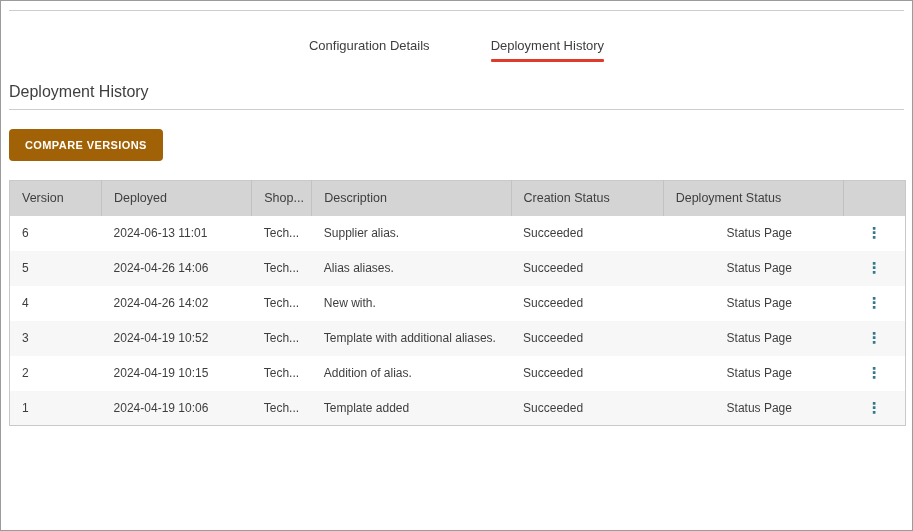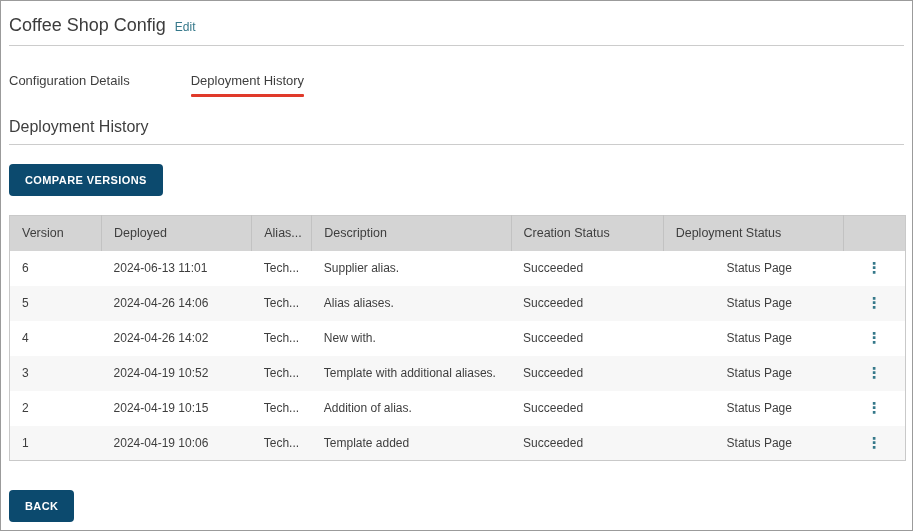--- a/index.html
+++ b/index.html
@@ -14,34 +14,34 @@
   }
   .content { padding: 0 8px; }
 
   
   .title-row { padding-top: 14px; display: flex; align-items: baseline; }
   .page-title { font-size: 18px; font-weight: 400; color: #3c3c3c; }
   .edit-link { font-size: 12px; color: #35788a; margin-left: 9px; cursor: pointer; text-decoration: none; }
   .rule { border: none; border-top: 1px solid #cccccc; margin-top: 9px; }
 
   
-  .tabs { display: flex; gap: 61px; margin-top: 27px; font-size: 13px; }
+  .tabs { display: flex; gap: 61px; margin-top: 27px; font-size: 13px; justify-content: center; }
   .tab { color: #3e3e3e; cursor: pointer; position: relative; padding-bottom: 9px; }
   .tab.active::after {
     content: ""; position: absolute; left: 0; right: 0; bottom: 0;
     height: 3px; background: #e03a2a; border-radius: 1px;
   }
 
   
   .section-heading { margin-top: 21px; font-size: 16px; font-weight: 400; color: #3e3e3e; }
   .section-rule { border: none; border-top: 1px solid #cccccc; margin-top: 8px; }
 
   
   .btn-teal {
-    display: inline-block; background: #0c4a6e; color: #ffffff;
+    display: inline-block; background: #a16207; color: #ffffff;
     font-size: 11px; font-weight: bold; letter-spacing: 0.4px;
     border: none; border-radius: 4px; padding: 10px 16px;
     cursor: pointer; font-family: inherit;
   }
   .toolbar { margin-top: 19px; }
 
   
   .history-table {
     width: 897px; margin-top: 19px;
     border-collapse: collapse; border: 1px solid #c9c9c9;
@@ -81,24 +81,20 @@
   }
 
   
   .footer { position: absolute; left: 8px; bottom: 8px; }
 </style>
 </head>
 <body>
 
 <div class="content">
 
-  <div class="title-row">
-    <span class="page-title">Coffee Shop Config</span>
-    <a class="edit-link">Edit</a>
-  </div>
   <hr class="rule">
 
   <div class="tabs">
     <div class="tab">Configuration Details</div>
     <div class="tab active">Deployment History</div>
   </div>
 
   <div class="section-heading">Deployment History</div>
   <hr class="section-rule">
 
@@ -113,21 +109,21 @@
         <col class="c-operator">
       <col class="c-description">
         <col class="c-creation">
         <col class="c-deployment">
       <col class="c-actions">
     </colgroup>
     <thead>
       <tr>
           <th>Version</th>
           <th>Deployed</th>
-          <th>Alias...</th>
+          <th>Shop...</th>
           <th>Description</th>
           <th>Creation Status</th>
           <th>Deployment Status</th>
           <th></th>
         </tr>
     </thead>
     <tbody>
         <tr>
           <td class="cell-version">6</td>
           <td>2024-06-13 11:01</td>
@@ -178,17 +174,14 @@
           <td>2024-04-19 10:06</td>
           <td>Tech...</td>
           <td>Template added</td>
           <td class="cell-succeeded">Succeeded</td>
           <td class="cell-status-link">Status Page</td>
           <td class="cell-actions"><span class="kebab">⋮</span></td>
         </tr>
       </tbody>
   </table>
 
-  <div class="footer">
-    <button class="btn-teal">BACK</button>
-  </div>
 
 </div>
 
 </body></html>

